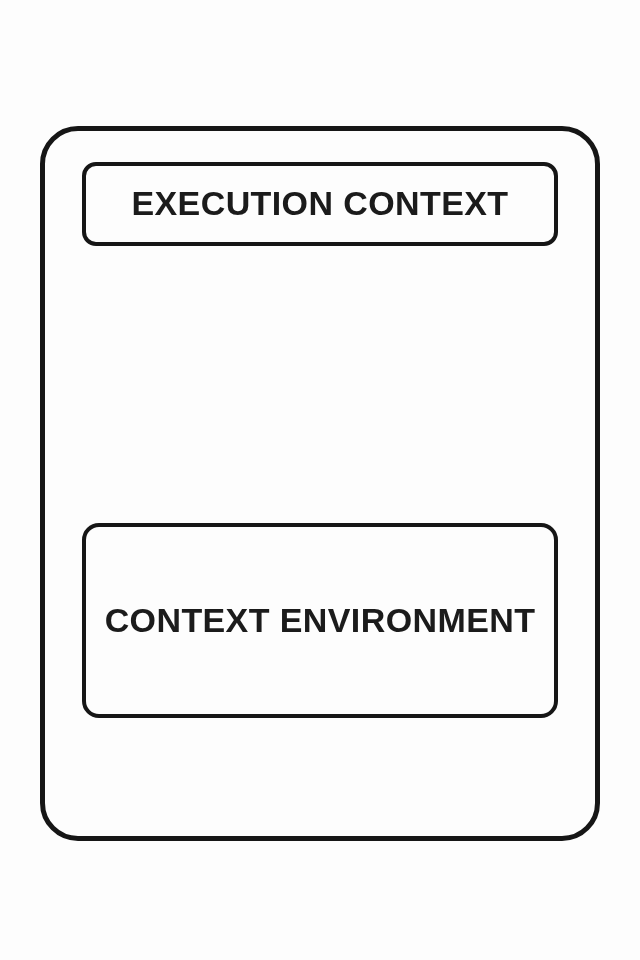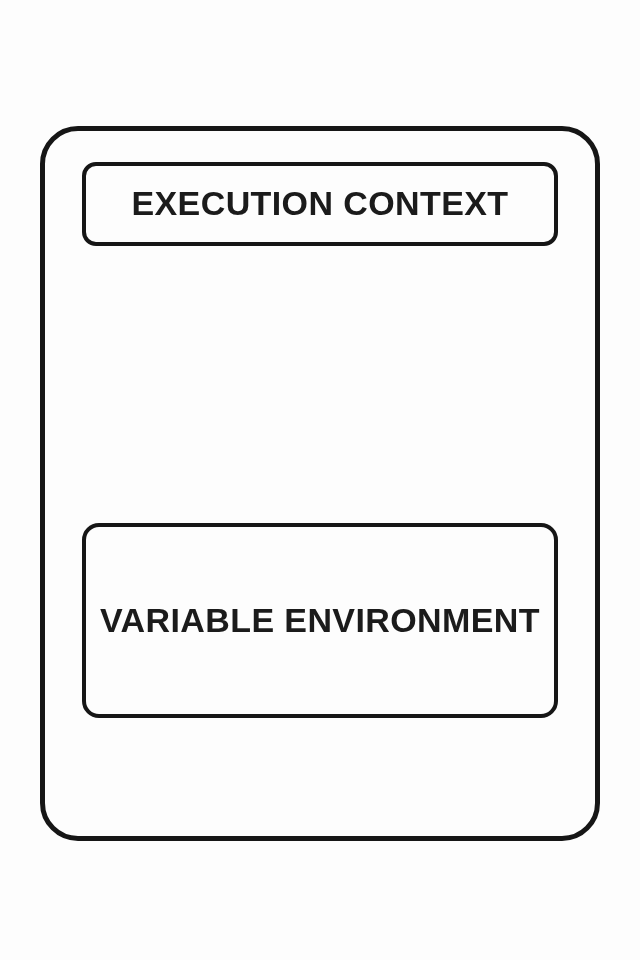--- a/index.html
+++ b/index.html
@@ -84,17 +84,17 @@
 
 <div class="canvas">
   <div class="outer">
 
     <div class="box title-box">
       <div class="heading">EXECUTION CONTEXT</div>
     </div>
 
 
     <div class="box env-box-lexical">
-      <div class="heading">VARIABLE ENVIRONMENT</div>
+      <div class="heading">CONTEXT ENVIRONMENT</div>
     </div>
 
   </div>
 </div>
 
 </body></html>

